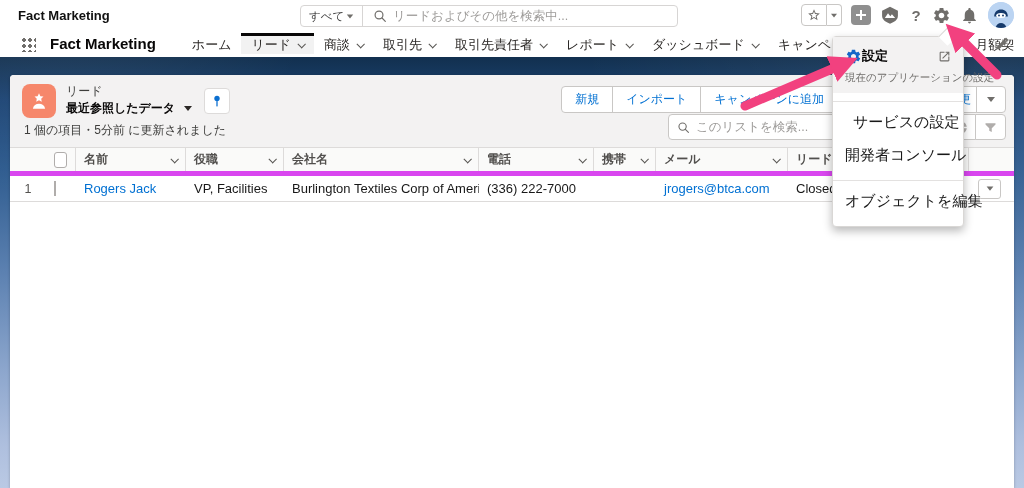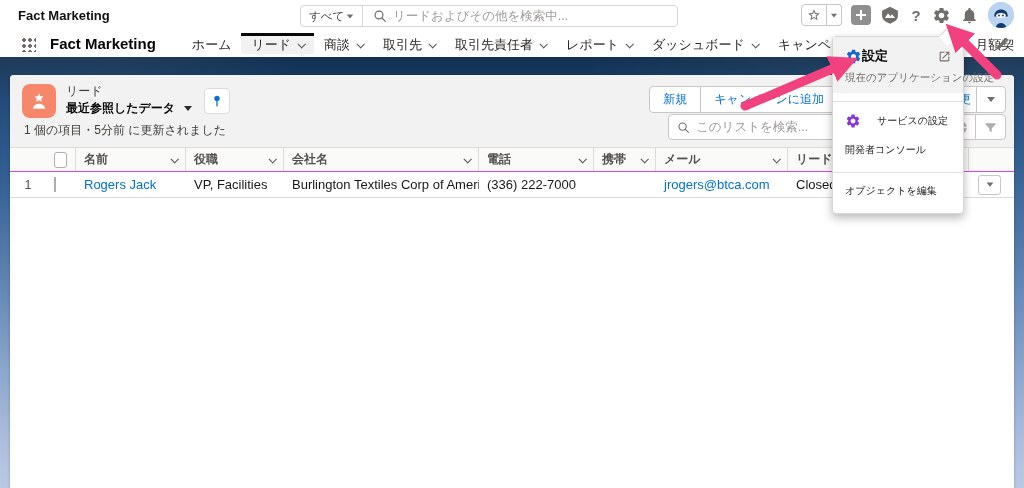--- a/index.html
+++ b/index.html
@@ -81,21 +81,21 @@
                border:1px solid #c9c7c5;border-radius:4px;display:flex;align-items:center;box-sizing:border-box;}
   .lsi{flex:1;border:none;outline:none;font-size:12.5px;padding-left:6px;background:transparent;color:#333;}
   .lsi::placeholder{color:#9d9b99;}
   .icon-group{position:absolute;right:8px;top:39px;display:flex;height:26px;}
   .ig-btn{width:31px;background:#fff;border:1px solid #c9c7c5;margin-left:-1px;display:flex;
           align-items:center;justify-content:center;cursor:pointer;padding:0;}
   .ig-btn:first-child{margin-left:0;border-radius:4px 0 0 4px;}
   .ig-btn:last-child{border-radius:0 4px 4px 0;}
 
   
-  .thead{display:flex;height:23px;background:#fafaf9;border-bottom:1px solid #d946ef;
+  .thead{display:flex;height:23px;background:#fafaf9;border-bottom:5px solid #d946ef;
          font-size:12px;font-weight:bold;color:#514f4d;}
   .th{display:flex;align-items:center;justify-content:space-between;padding:0 8px;
       border-right:1px solid #dddbda;box-sizing:border-box;overflow:hidden;white-space:nowrap;cursor:pointer;}
   .th.nb{border-right:none;cursor:default;}
   .trow{display:flex;height:25px;align-items:center;border-bottom:1px solid #dddbda;
         font-size:13px;color:#181818;background:#fff;}
   .td{padding:0 8px;box-sizing:border-box;white-space:nowrap;overflow:hidden;}
   .c0{width:36px;flex:none;}.c1{width:30px;flex:none;}.c2{width:110px;flex:none;}
   .c3{width:98px;flex:none;}.c4{width:195px;flex:none;}.c5{width:115px;flex:none;}
   .c6{width:62px;flex:none;}.c7{width:132px;flex:none;}.c8{width:93px;flex:none;}
@@ -113,21 +113,21 @@
   .setup-menu{position:absolute;left:832px;top:36px;width:130px;background:#fff;
               border:1px solid #d9d7d5;border-radius:4px;box-shadow:0 4px 10px rgba(0,0,0,.28);
               z-index:40;padding-bottom:8px;}
   .nubbin{position:absolute;top:-7px;left:108px;width:12px;height:12px;background:#fff;
           transform:rotate(45deg);border-left:1px solid #d9d7d5;border-top:1px solid #d9d7d5;}
   .mi-block{background:#f3f2f2;padding:10px 12px 8px 12px;cursor:pointer;}
   .mi-top{display:flex;align-items:center;gap:0;}
   .mi-top .lbl{font-size:13px;font-weight:bold;color:#080707;flex:1;}
   .mi-sub{font-size:10.5px;color:#706e6b;margin-top:6px;white-space:nowrap;}
   .mdiv{border:none;border-top:1px solid #e3e1e0;margin:8px 0 4px 0;}
-  .mi{display:flex;align-items:center;gap:16px;padding:7px 12px;font-size:10px;color:#181818;
+  .mi{display:flex;align-items:center;gap:8px;padding:7px 12px;font-size:15px;color:#181818;
       cursor:pointer;white-space:nowrap;}
 
   
   .arrows{position:absolute;inset:0;z-index:60;pointer-events:none;}
 </style>
 </head>
 <body>
 
 <div class="screen">
 
@@ -264,20 +264,21 @@
           </div>
           <button class="pinbtn">
             <svg width="14" height="14" viewBox="0 0 24 24">
                 <circle cx="12" cy="7.5" r="4.6" fill="#0b6fd0"></circle>
                 <path d="M10.9 11.5h2.2V20l-1.1 2.4L10.9 20z" fill="#0b6fd0"></path>
               </svg>
           </button>
 
           <div class="btn-group">
             <button class="bg-btn">新規</button>
+            <button class="bg-btn">インポート</button>
             <button class="bg-btn">キャンペーンに追加</button>
             <button class="bg-btn btn-owner">所有者を変更</button>
             <button class="bg-btn btn-caret">
                 <span class="tri"></span>
               </button>
           </div>
         </div>
 
         <div class="count">1 個の項目・5分前 に更新されました</div>
 

